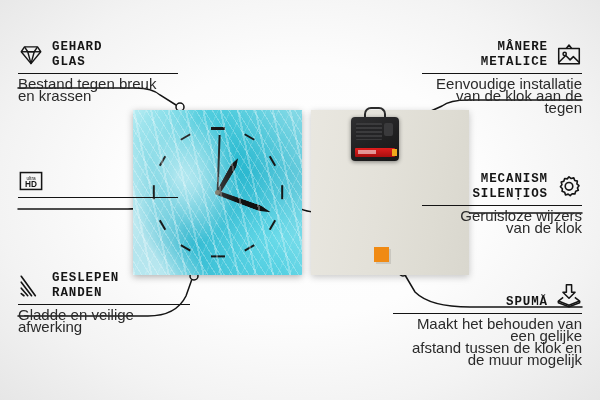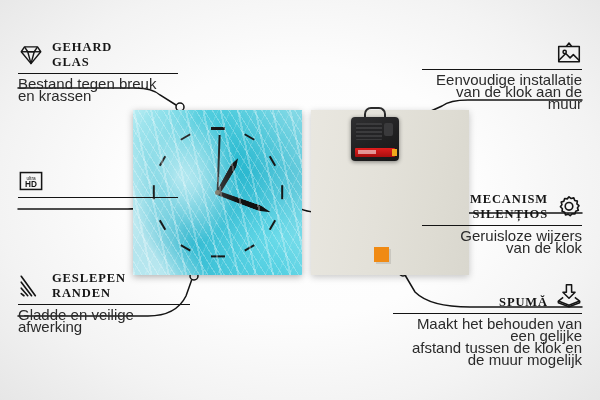--- a/index.html
+++ b/index.html
@@ -84,21 +84,21 @@
   .spacer {
     position:absolute; left:63px; top:137px; width:15px; height:15px;
     background:#f08a13; box-shadow:2px 2px 0 rgba(0,0,0,.10);
   }
 
   
   .callout { position:absolute; }
   .head { display:flex; align-items:center; gap:8px; }
   .head.right { justify-content:flex-end; }
   .title {
-    font-family:Liberation Serif, serif;
+    font-family:Liberation Mono, monospace;
     font-size:12.5px; font-weight:700; letter-spacing:.9px;
     line-height:15px; text-transform:uppercase; color:#151515;
   }
   .title.right { text-align:right; }
   .rule { height:1.4px; background:#141414; margin:3px 0 4px; }
   .desc {
     font-family:Liberation Sans, sans-serif;
     font-size:15px; line-height:12px; color:#2a2a2a;
   }
   .desc.right { text-align:right; }
@@ -216,36 +216,39 @@
     </span>
   </div>
   <div class="rule"></div>
   <div class="desc">
     <span>Gladde en veilige afwerking</span>
   </div>
 </div>
 
 <div class="callout" style="left:422px; top:40px; width:160px;">
   <div class="head right">
+    <span class="title right">
+      <span>MÂNERE</span><br><span>METALICE</span>
+    </span>
     <span class="ico">
       <svg viewBox="0 0 24 24" fill="none" stroke="#151515" stroke-width="1.4" stroke-linejoin="round">
         <rect x="2.5" y="6" width="19" height="14"></rect>
         <path d="M9.5 6 L12 2.8 L14.5 6"></path>
         <circle cx="8" cy="11" r="1.5"></circle>
         <path d="M2.5 19 L9 12.5 L13 16.5 L16 13.5 L21.5 19"></path>
       </svg>
     </span>
   </div>
   <div class="rule"></div>
   <div class="desc right">
-    <span>Eenvoudige installatie</span><br><span>van de klok aan de muur</span>
-  </div>
-</div>
-
-<div class="callout" style="left:422px; top:172px; width:160px;margin-top:20px;">
+    <span>Eenvoudige installatie</span><br><span>van de klok aan de tegen</span>
+  </div>
+</div>
+
+<div class="callout" style="left:422px; top:172px; width:160px;">
   <div class="head right">
     <span class="title right">
       <span>MECANISM</span><br><span>SILENȚIOS</span>
     </span>
     <span class="ico">
       <svg viewBox="0 0 24 24" fill="none" stroke="#151515" stroke-width="1.5" stroke-linejoin="round">
         <path d="M12 2.6 L14 4.2 L16.4 3.6 L17.3 6 L19.7 6.6 L19.3 9.1 L21.2 10.8 L19.8 12.8 L20.6 15.1 L18.2 16 L17.4 18.4 L14.9 18.2 L13.1 20 L11.2 18.6 L8.8 19.3 L8 16.9 L5.6 16 L5.9 13.6 L4.1 11.8 L5.5 9.8 L4.8 7.5 L7.2 6.6 L8 4.2 L10.4 4.5 Z"></path>
         <circle cx="12" cy="11.4" r="3.5"></circle>
       </svg>
     </span>

